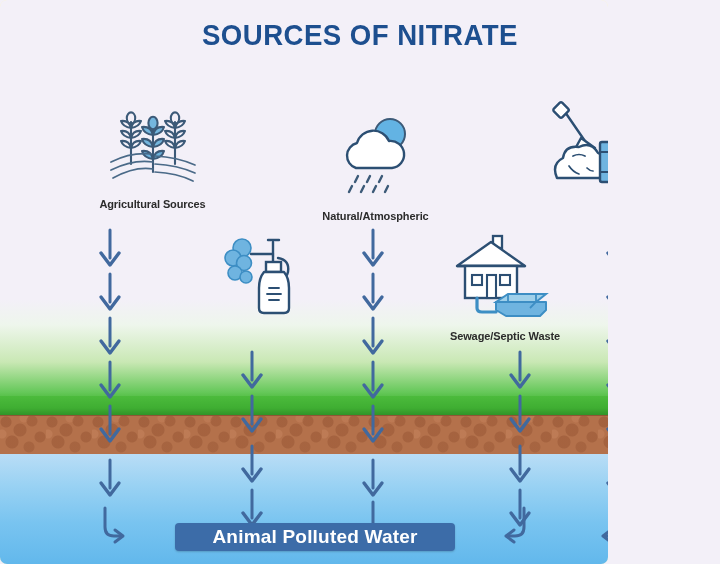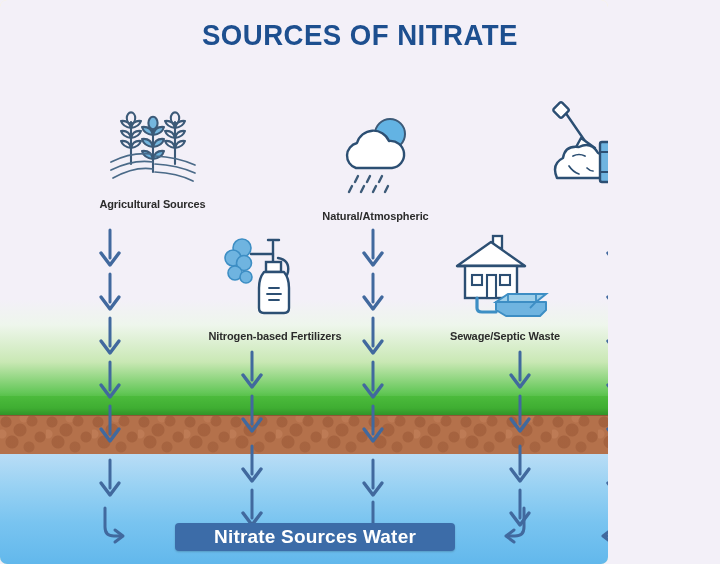--- a/index.html
+++ b/index.html
@@ -250,21 +250,20 @@
         <rect x="46" y="30" width="15" height="10" fill="#ffffff" stroke="#2c4f73" stroke-width="2.4"></rect>
 
         <path d="M44 40 q-5 6 -5 16 v20 q0 5 5 5 h20 q5 0 5 -5 v-20 q0 -10 -5 -16 z" fill="#ffffff" stroke="#2c4f73" stroke-width="2.4" stroke-linejoin="round"></path>
         <g fill="none" stroke="#2c4f73" stroke-width="1.8" stroke-linecap="round">
           <path d="M49 56 h10"></path>
             <path d="M47 62 h14"></path>
             <path d="M49 68 h10"></path>
         </g>
       </svg>
     </div>
-    <div class="src-label">Nitrogen-based Fertilizers</div>
   </div>
 
   <div class="source" id="source-sewage">
     <div class="icon-box">
       <svg width="112" height="86" viewBox="0 0 112 86">
 
         <rect x="44" y="4" width="9" height="12" fill="#ffffff" stroke="#2c4f73" stroke-width="2.3"></rect>
 
         <path d="M8 34 L42 10 L76 34 Z" fill="#ffffff" stroke="#2c4f73" stroke-width="2.4" stroke-linejoin="round"></path>
         <path d="M8 34 h68" stroke="#2c4f73" stroke-width="2.4"></path>
@@ -452,16 +451,16 @@
         <use href="#arrow-down"></use>
       </svg>
     </div>
   <div class="arrow" style="left:597px;top:505px;width:32px">
       <svg width="32" height="40">
         <use href="#arrow-curve-left"></use>
       </svg>
     </div>
 
   <div id="result-banner">
-    <span class="banner-text">Nitrate Sources Water</span>
+    <span class="banner-text">Animal Polluted Water</span>
   </div>
 
 </div>
 
 </body></html>

